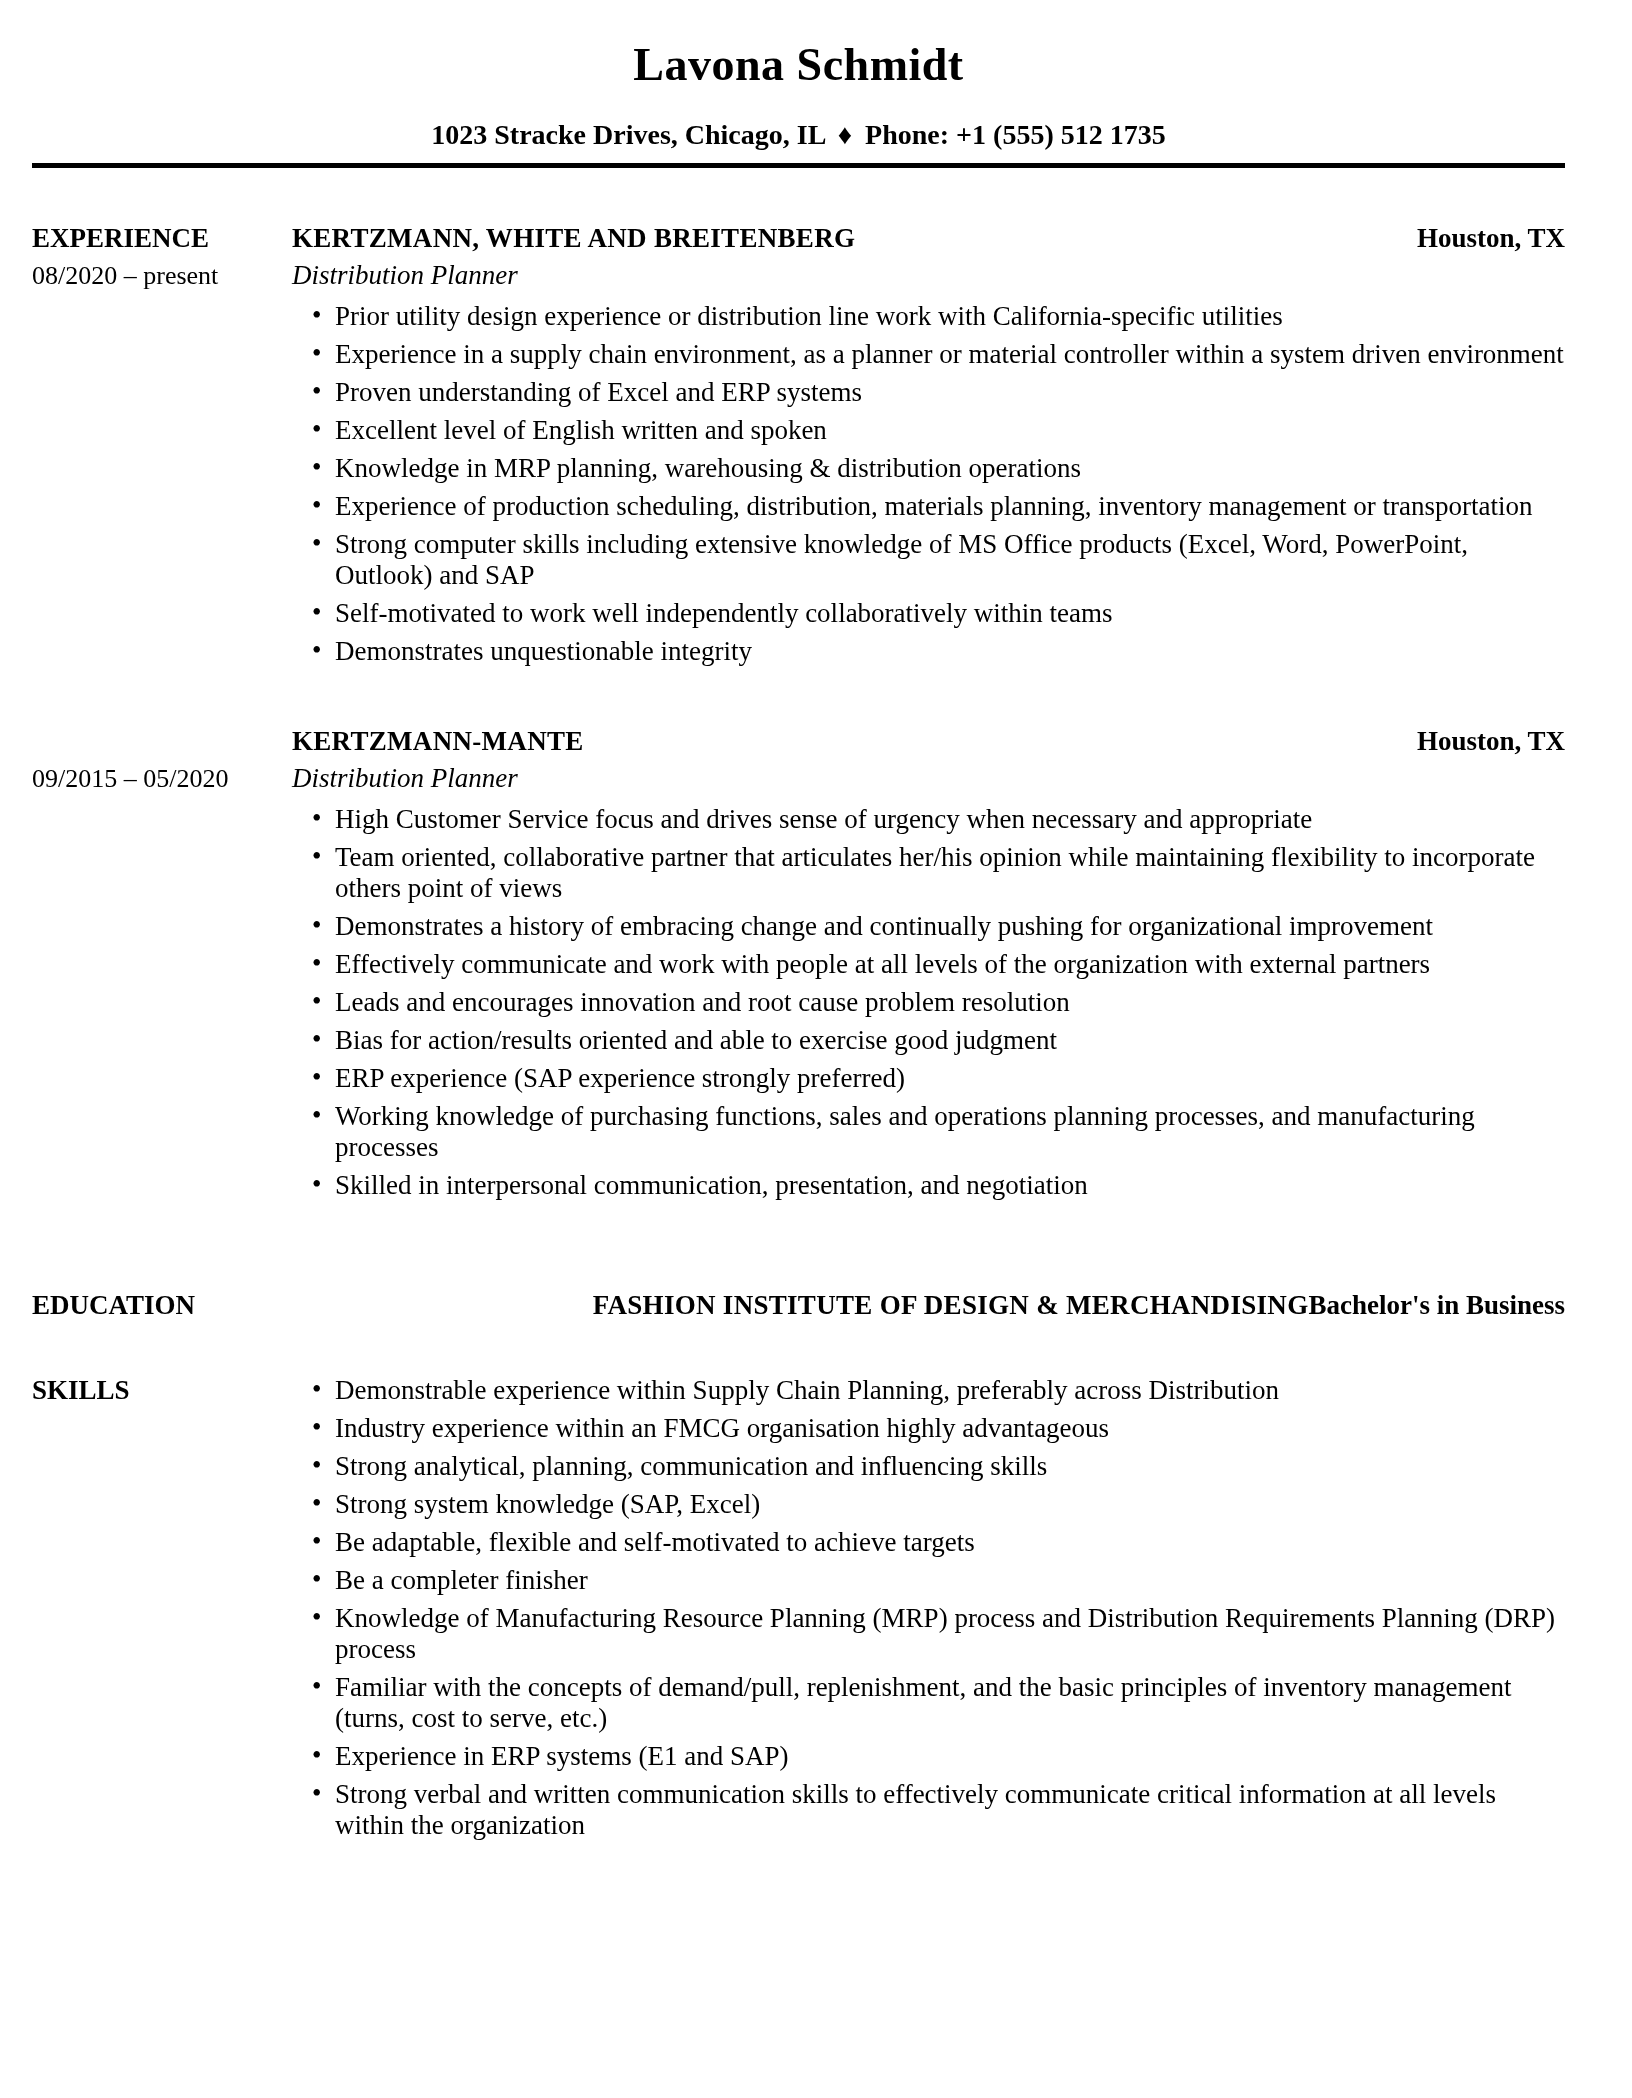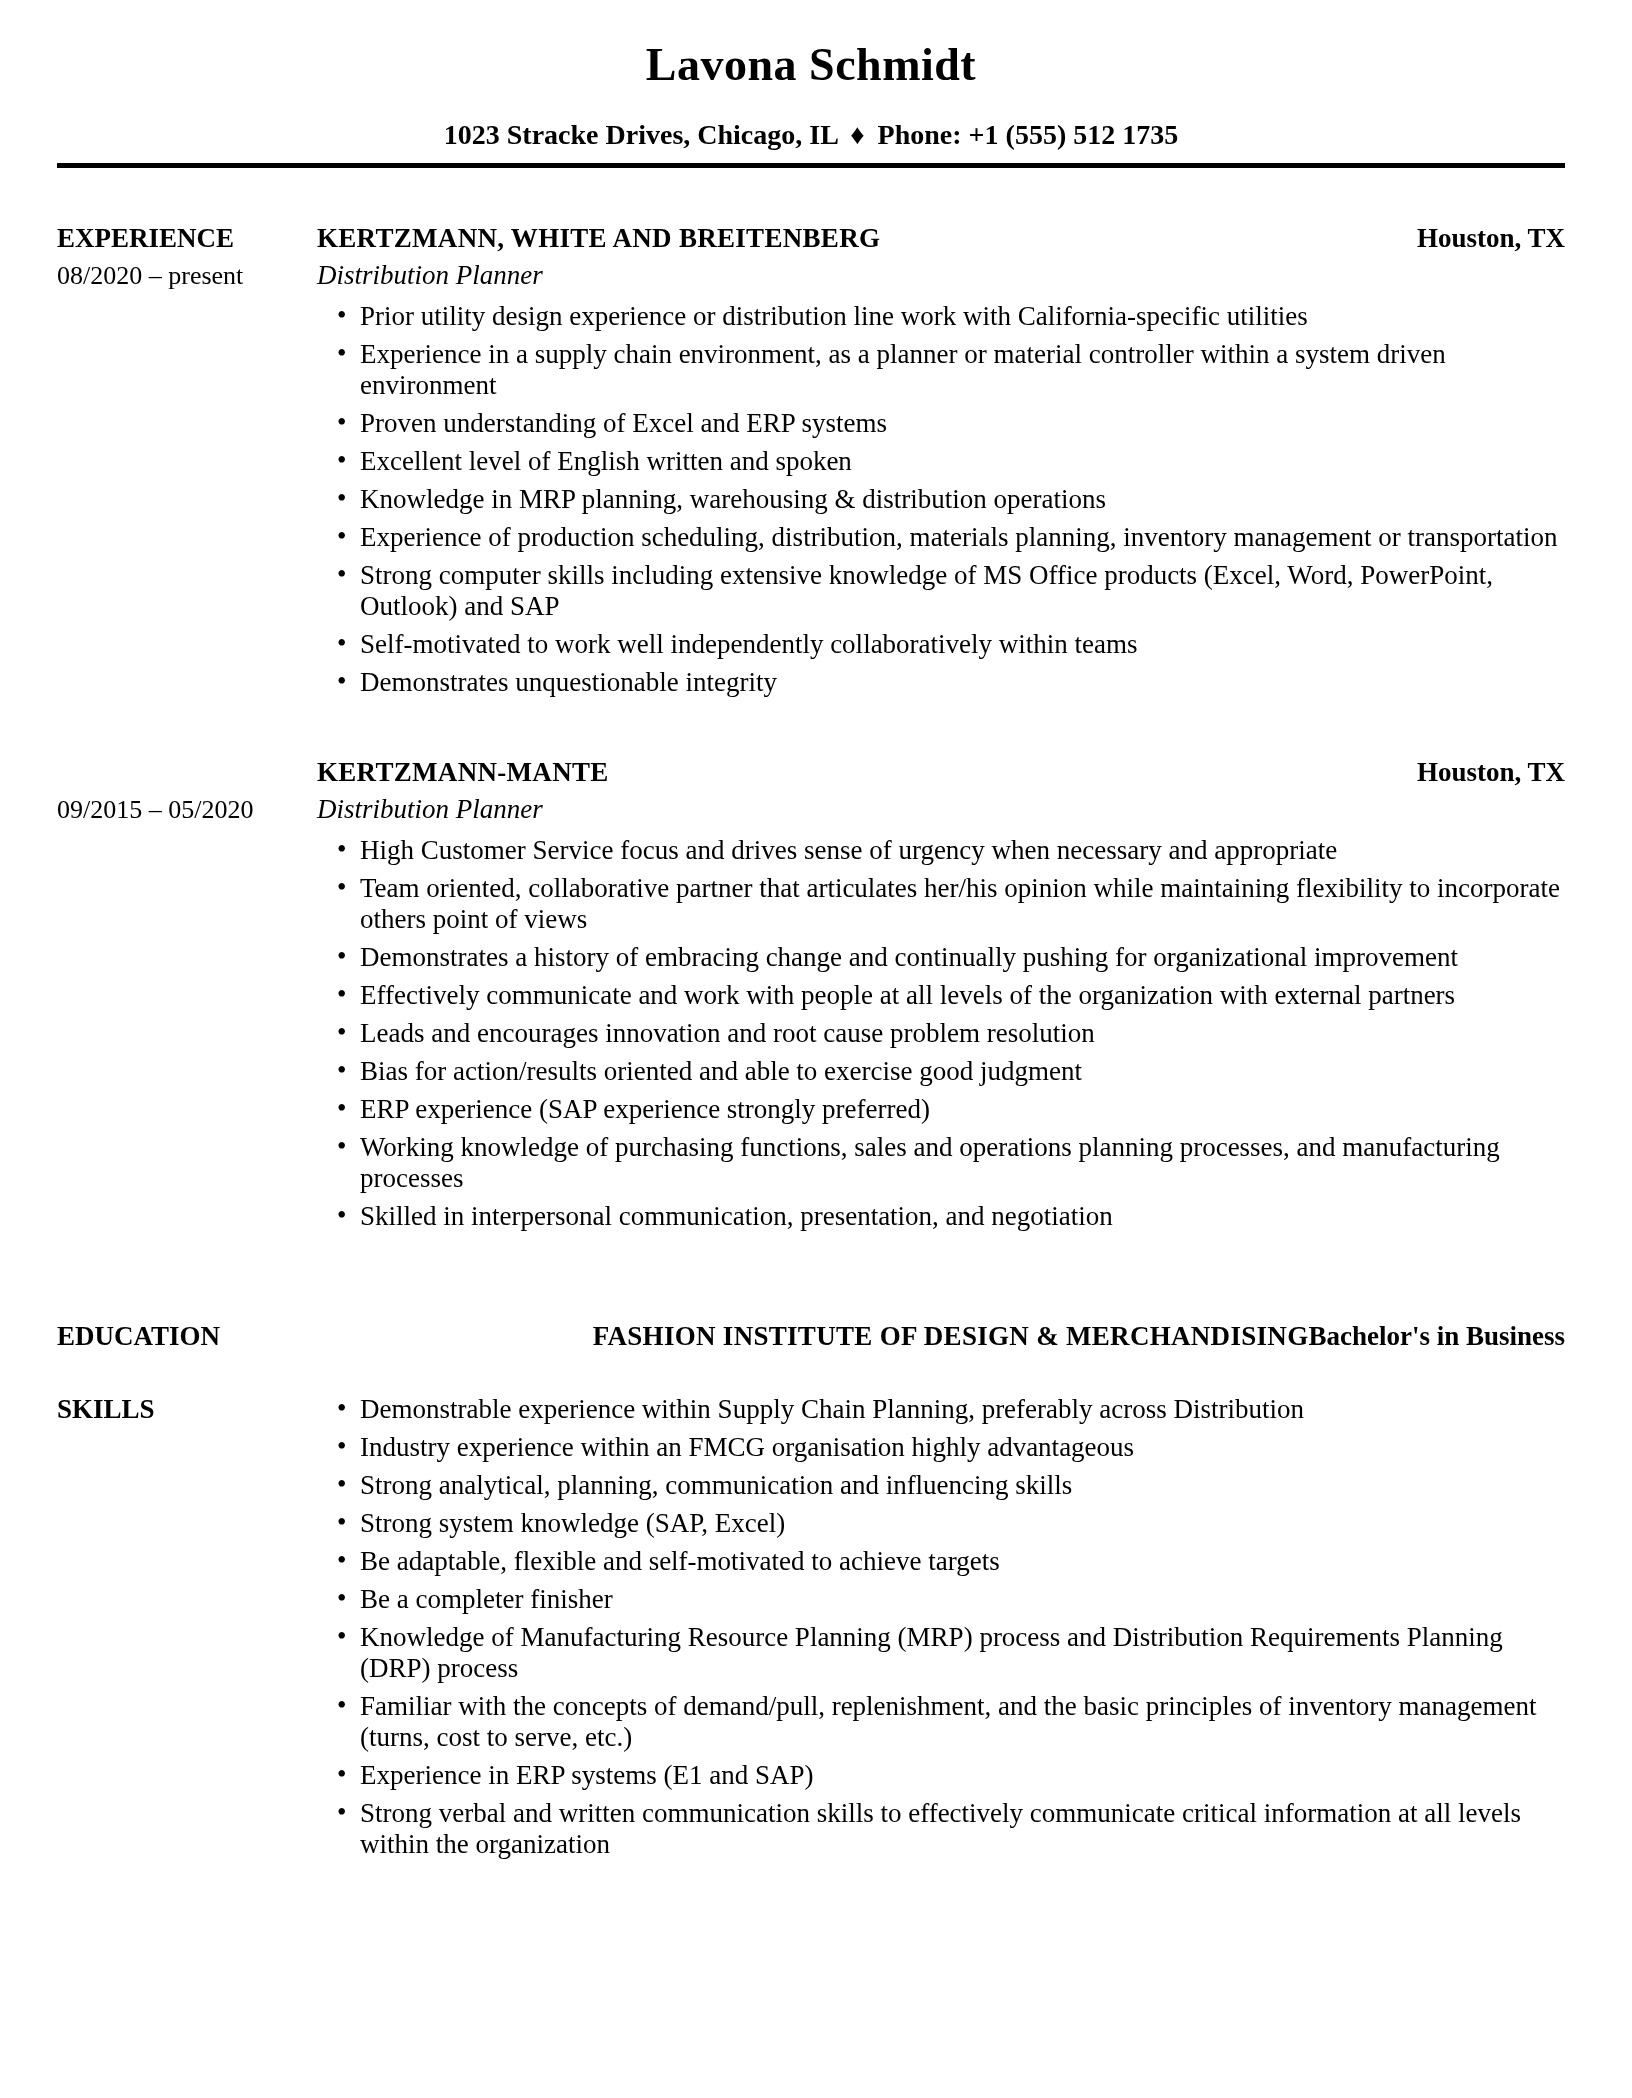--- a/index.html
+++ b/index.html
@@ -4,21 +4,21 @@
 <style>
   * { box-sizing: border-box; }
   html, body { margin: 0; padding: 0; background: #ffffff; }
   .page {
     width: 1632px;
     min-height: 2098px;
     margin: 0 auto;
     background: #ffffff;
     color: #000000;
     font-family: "Liberation Serif", "DejaVu Serif", serif;
-    padding: 30px 67px 60px 57px;
+    padding: 30px 67px 60px 32px;
   }
 
   
   .name {
     text-align: center;
     font-size: 46px;
     font-weight: 700;
     margin: 8px 0 0 0;
     letter-spacing: 0.5px;
   }
@@ -86,21 +86,21 @@
   .edu-line { display: flex; justify-content: flex-end; align-items: baseline; }
   .school {
     font-size: 27px;
     font-weight: 700;
     line-height: 37px;
     letter-spacing: 0.3px;
   }
   .degree { font-size: 27px; font-weight: 700; line-height: 37px; }
 
   .section-education { margin-top: 86px; }
-  .section-skills { margin-top: 36px; }
+  .section-skills { margin-top: 48px; }
   .skills-bullets { margin-top: 0; }
   .skills-bullets .bullet-item:first-child { margin-top: 3px; }
 </style>
 </head>
 <body>
 
 <div class="page">
 
   <h1 class="name">Lavona Schmidt</h1>
   <div class="contact">

